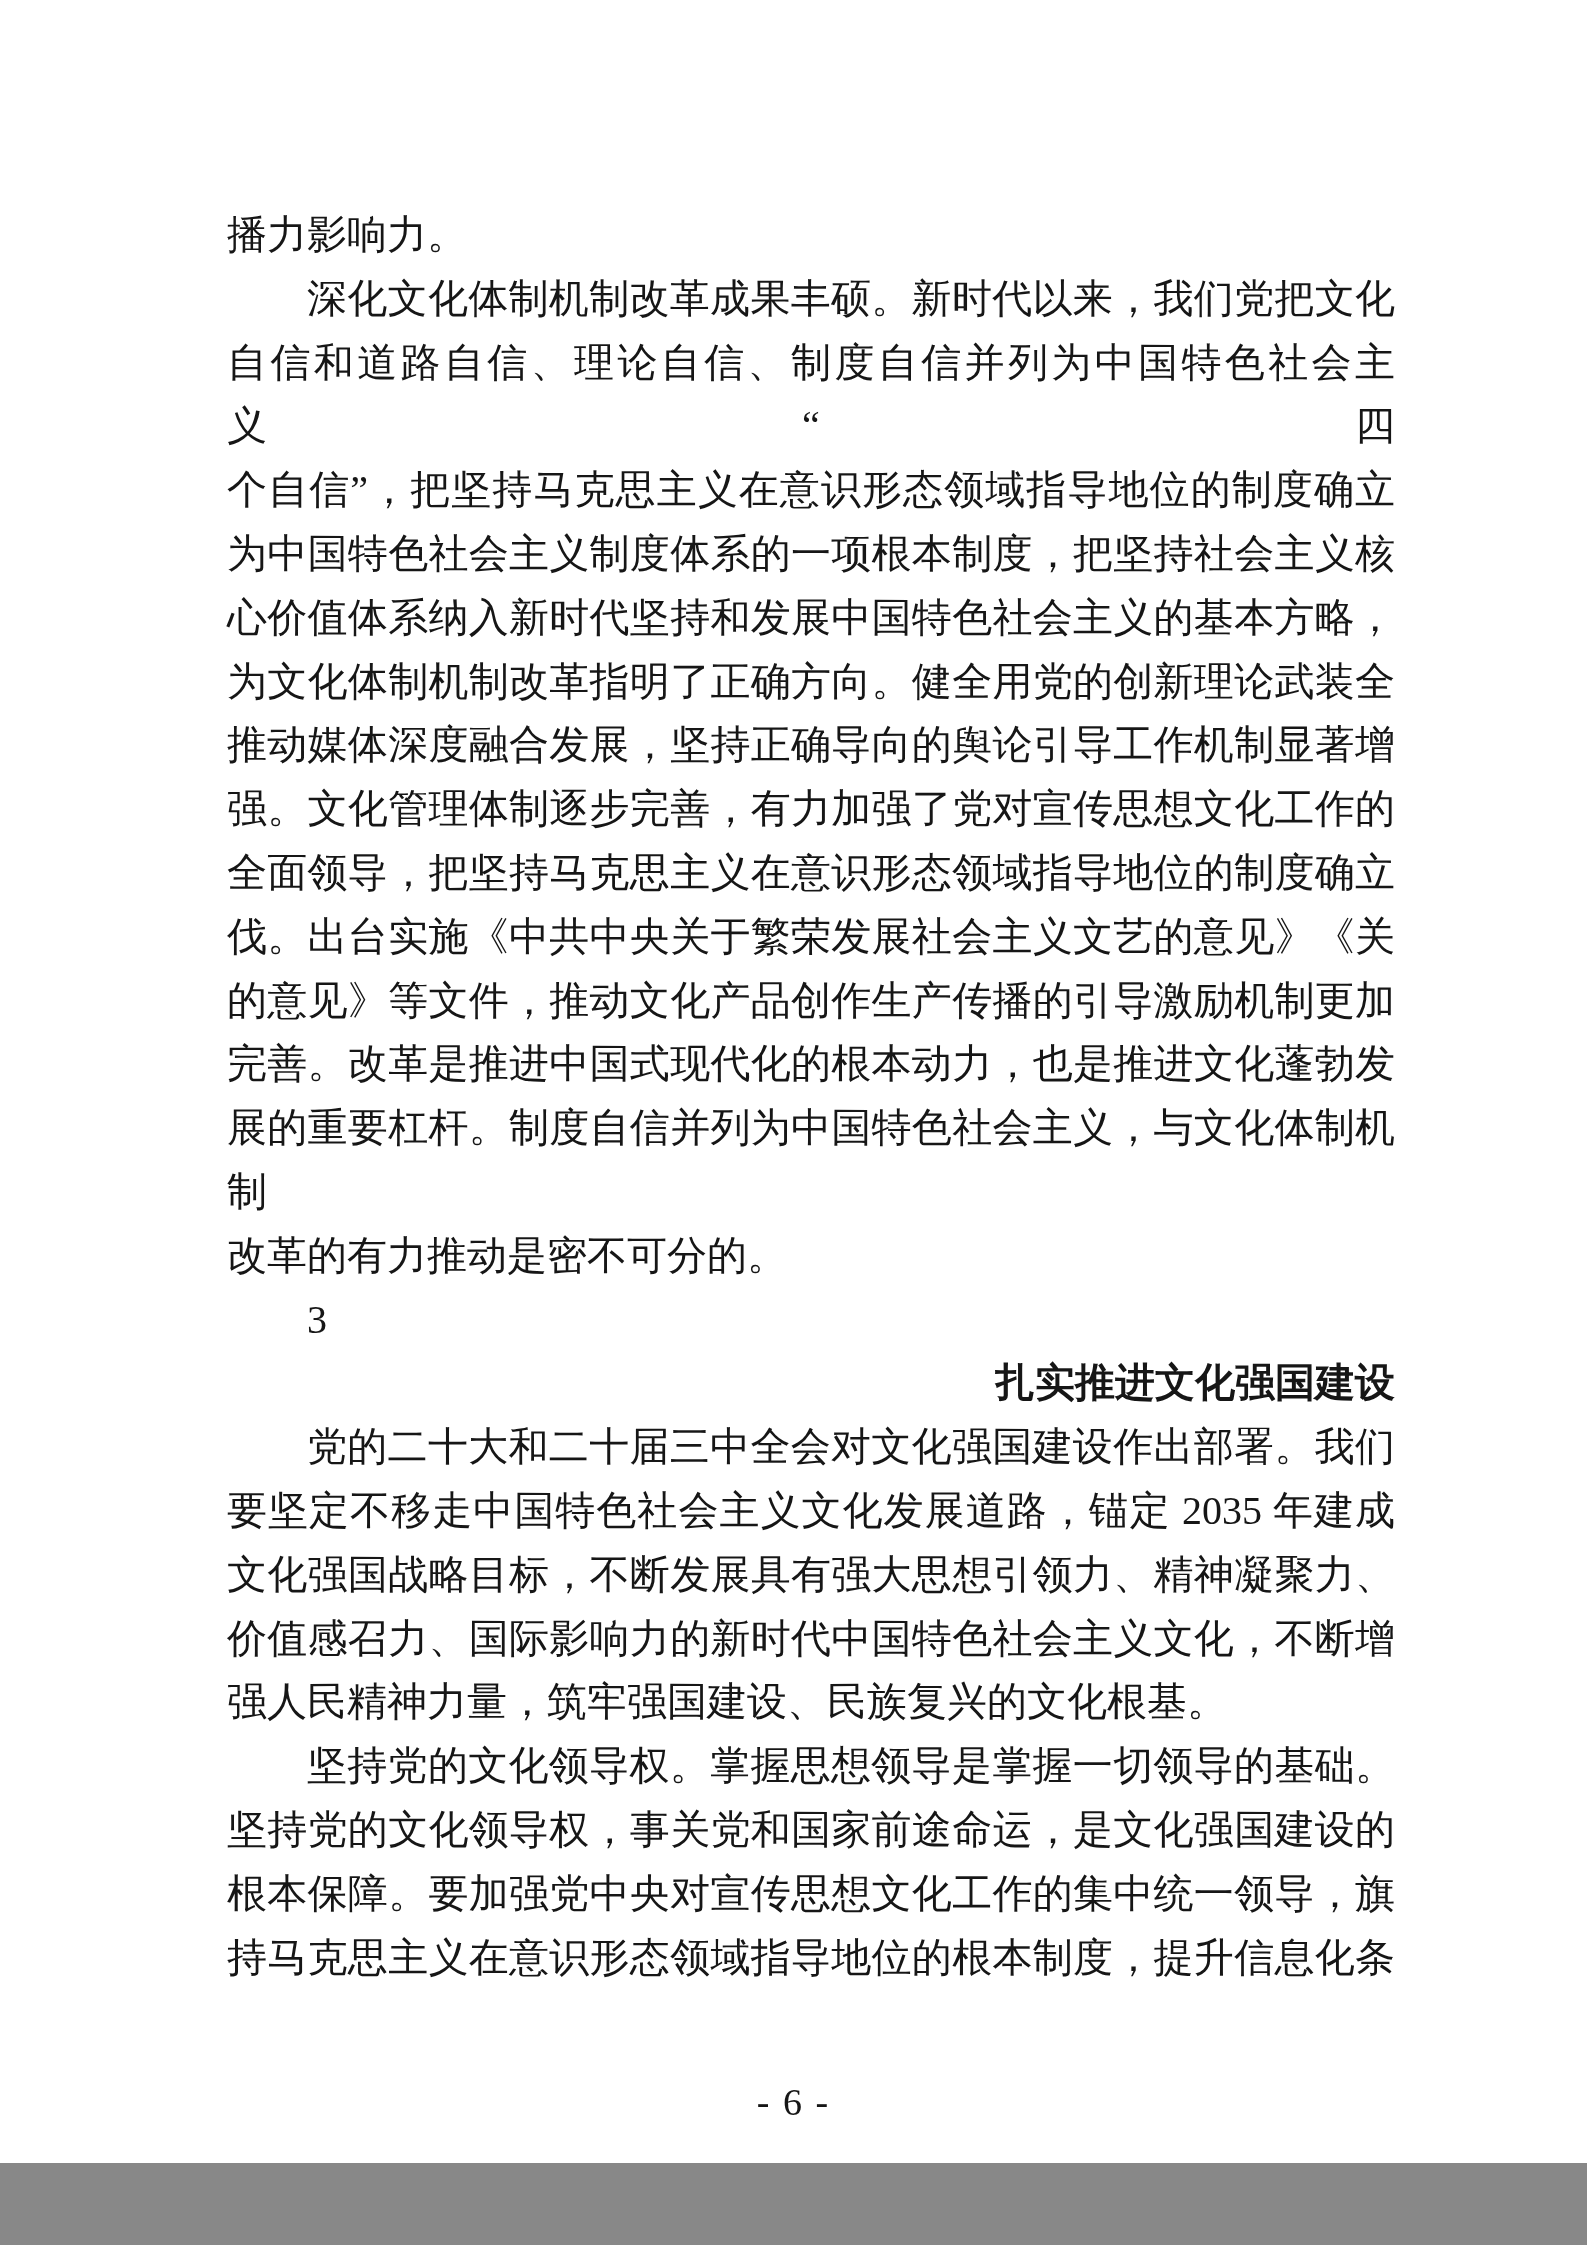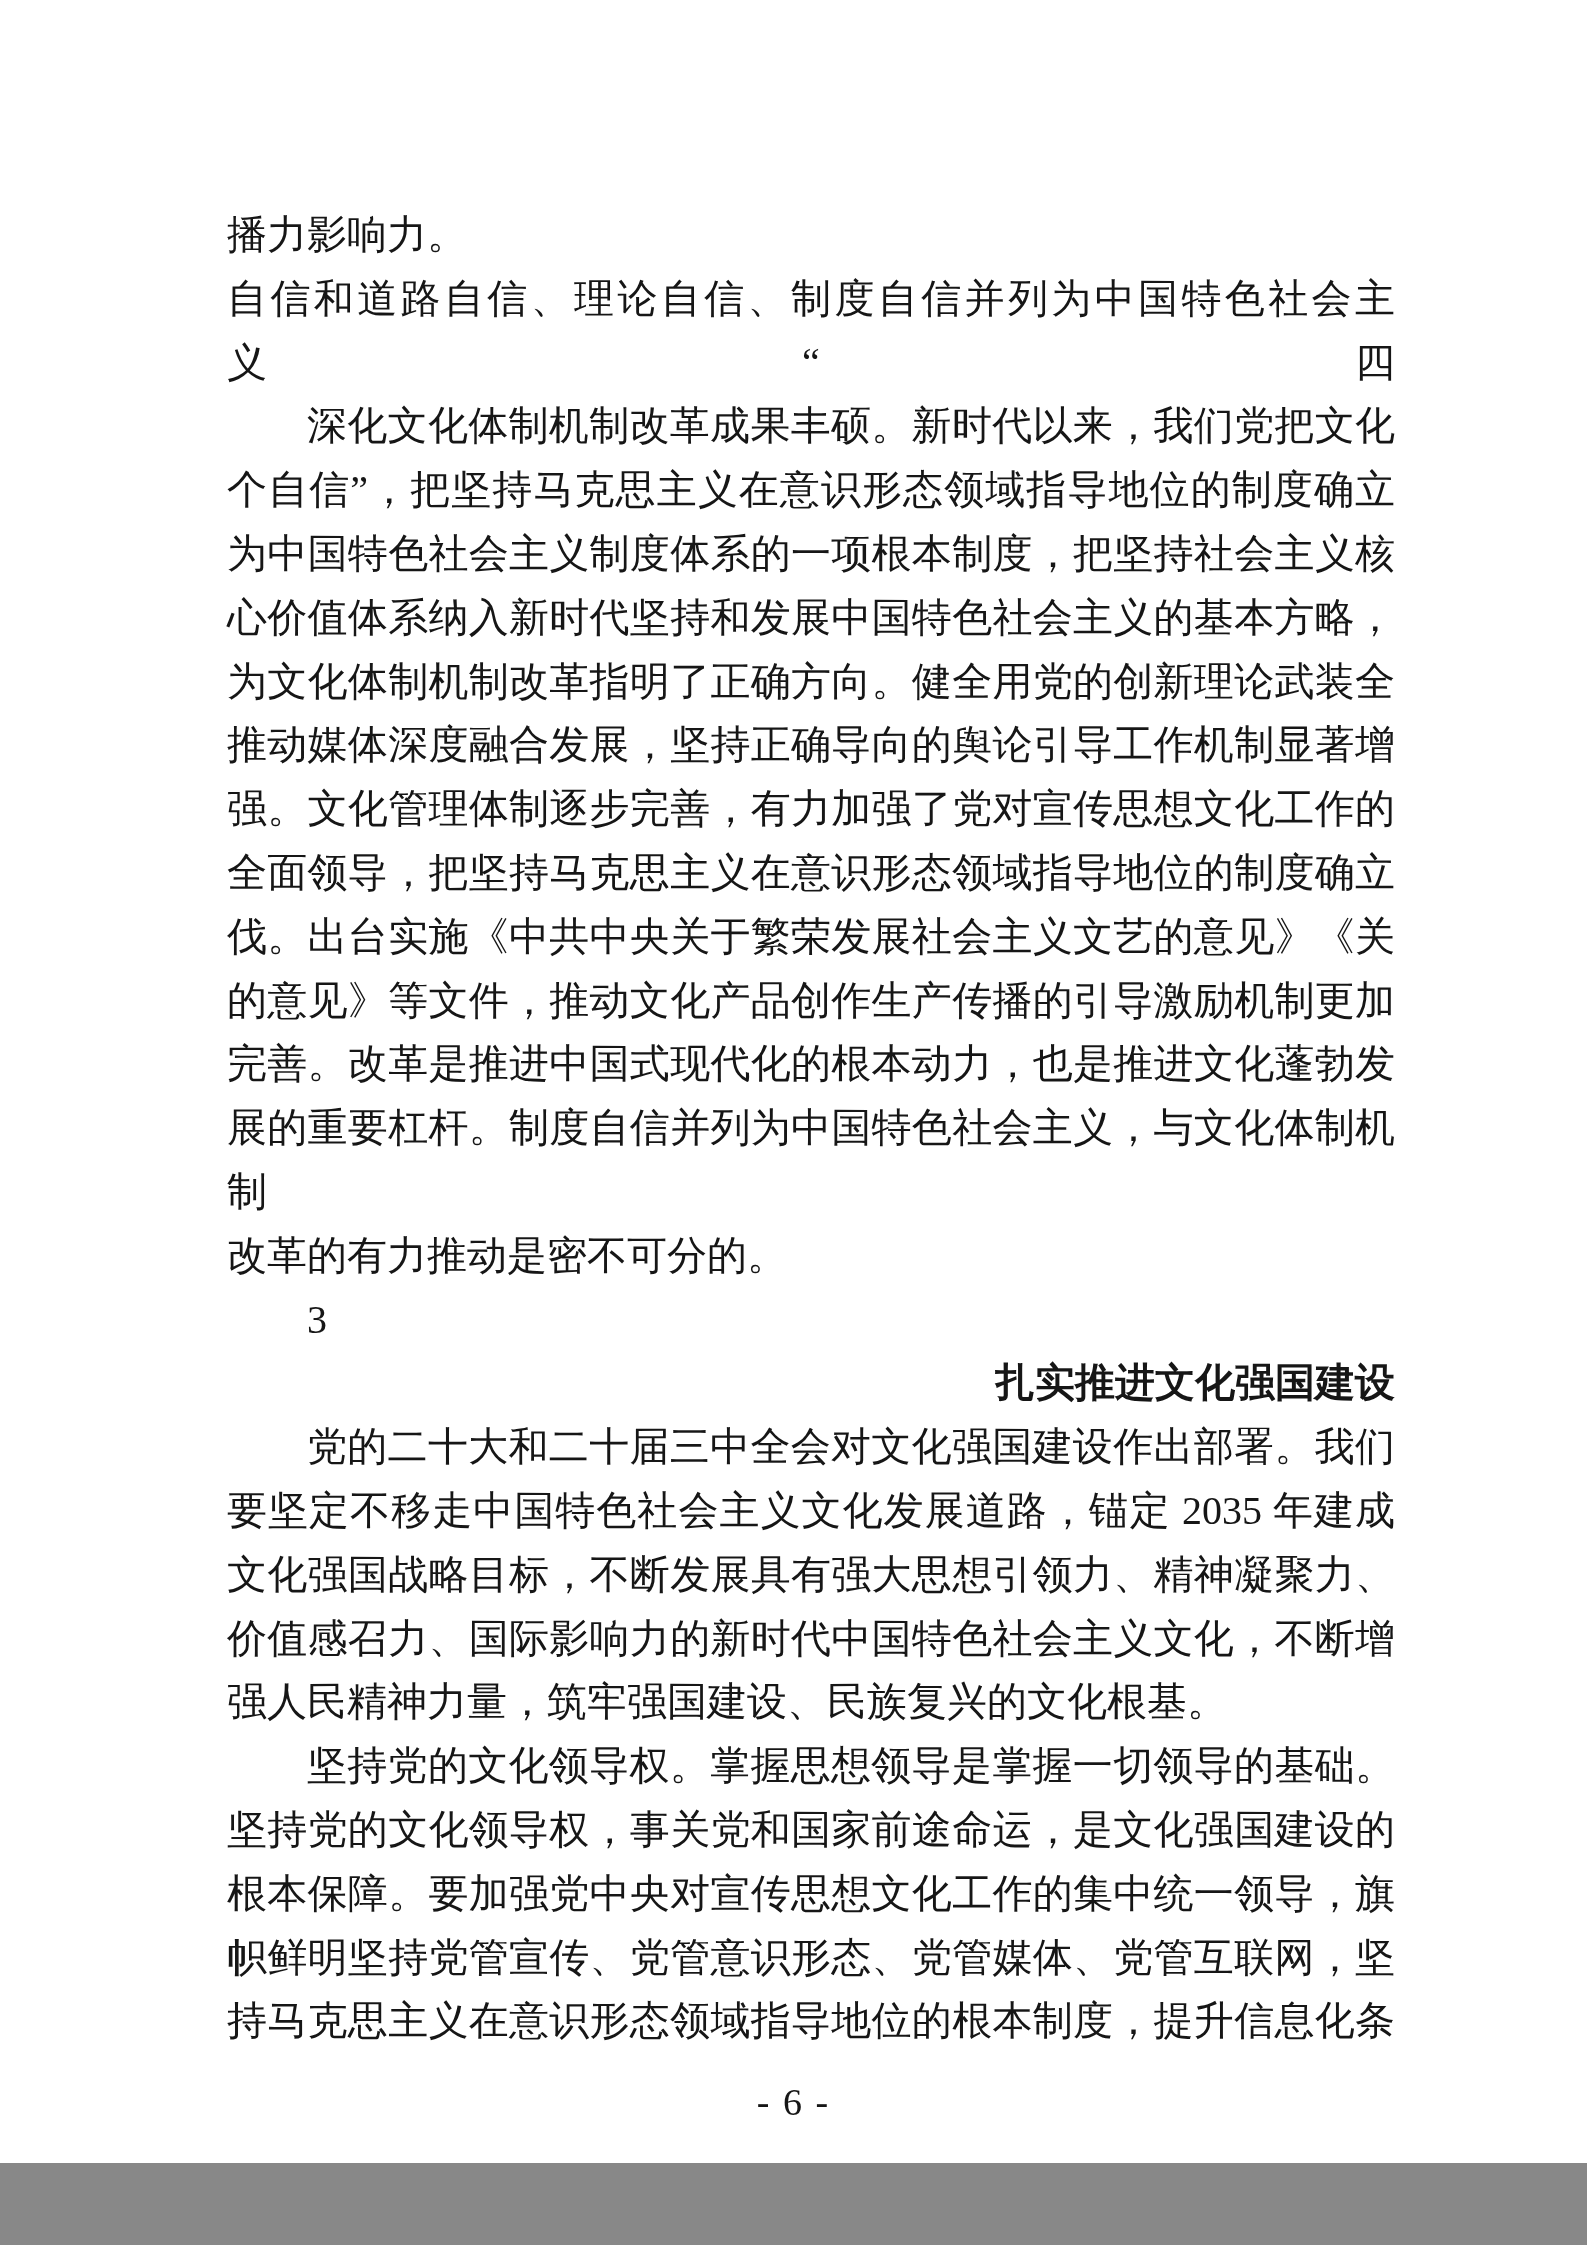--- a/index.html
+++ b/index.html
@@ -52,22 +52,22 @@
     line-height: 48px;
     letter-spacing: 2px;
   }
 </style>
 </head>
 <body>
 
 <div class="page">
   <div class="text-block" id="text-block">
       <div class="line">播力影响力。</div>
+      <div class="line indent fill">深化文化体制机制改革成果丰硕。新时代以来，我们党把文化</div>
       <div class="line fill">自信和道路自信、理论自信、制度自信并列为中国特色社会主义“四</div>
-      <div class="line indent fill">深化文化体制机制改革成果丰硕。新时代以来，我们党把文化</div>
       <div class="line fill">个自信”，把坚持马克思主义在意识形态领域指导地位的制度确立</div>
       <div class="line fill">为中国特色社会主义制度体系的一项根本制度，把坚持社会主义核</div>
       <div class="line fill">心价值体系纳入新时代坚持和发展中国特色社会主义的基本方略，</div>
       <div class="line fill">为文化体制机制改革指明了正确方向。健全用党的创新理论武装全</div>
       <div class="line fill">推动媒体深度融合发展，坚持正确导向的舆论引导工作机制显著增</div>
       <div class="line fill">强。文化管理体制逐步完善，有力加强了党对宣传思想文化工作的</div>
       <div class="line fill">全面领导，把坚持马克思主义在意识形态领域指导地位的制度确立</div>
       <div class="line fill">伐。出台实施《中共中央关于繁荣发展社会主义文艺的意见》《关</div>
       <div class="line fill">的意见》等文件，推动文化产品创作生产传播的引导激励机制更加</div>
       <div class="line fill">完善。改革是推进中国式现代化的根本动力，也是推进文化蓬勃发</div>
@@ -76,17 +76,16 @@
       <div class="line indent">3</div>
       <div class="line indent heading">扎实推进文化强国建设</div>
       <div class="line indent fill">党的二十大和二十届三中全会对文化强国建设作出部署。我们</div>
       <div class="line fill">要坚定不移走中国特色社会主义文化发展道路，锚定 2035 年建成</div>
       <div class="line fill">文化强国战略目标，不断发展具有强大思想引领力、精神凝聚力、</div>
       <div class="line fill">价值感召力、国际影响力的新时代中国特色社会主义文化，不断增</div>
       <div class="line">强人民精神力量，筑牢强国建设、民族复兴的文化根基。</div>
       <div class="line indent fill">坚持党的文化领导权。掌握思想领导是掌握一切领导的基础。</div>
       <div class="line fill">坚持党的文化领导权，事关党和国家前途命运，是文化强国建设的</div>
       <div class="line fill">根本保障。要加强党中央对宣传思想文化工作的集中统一领导，旗</div>
-      <div class="line fill">帜鲜明坚持党管宣传、党管意识形态、党管媒体、党管互联网，坚</div>
       <div class="line fill">持马克思主义在意识形态领域指导地位的根本制度，提升信息化条</div>
     </div>
   <div class="footer">- 6 -</div>
 </div>
 
 </body></html>

